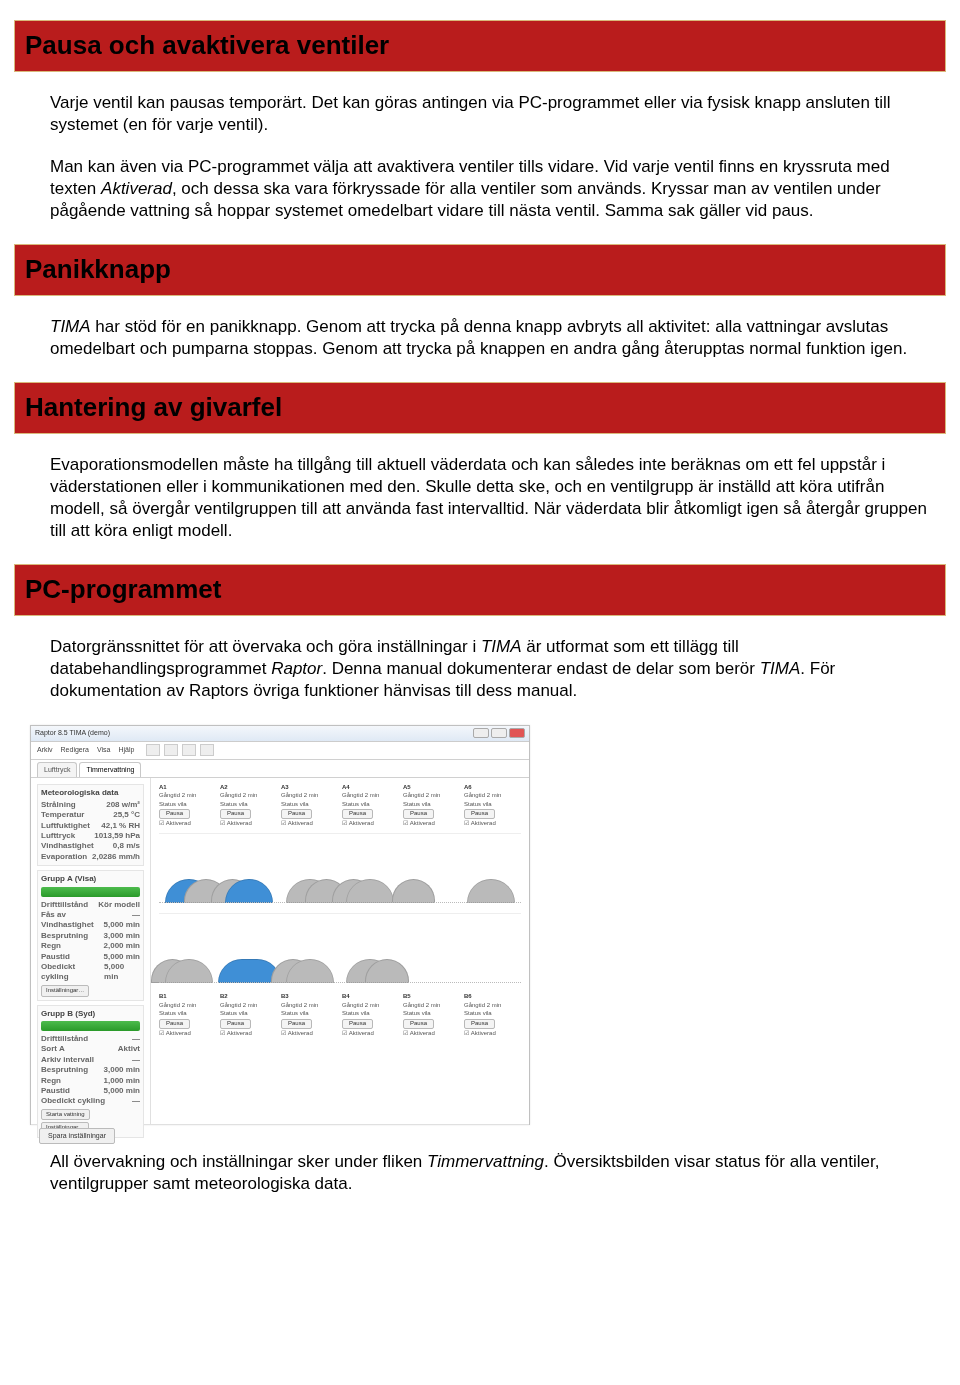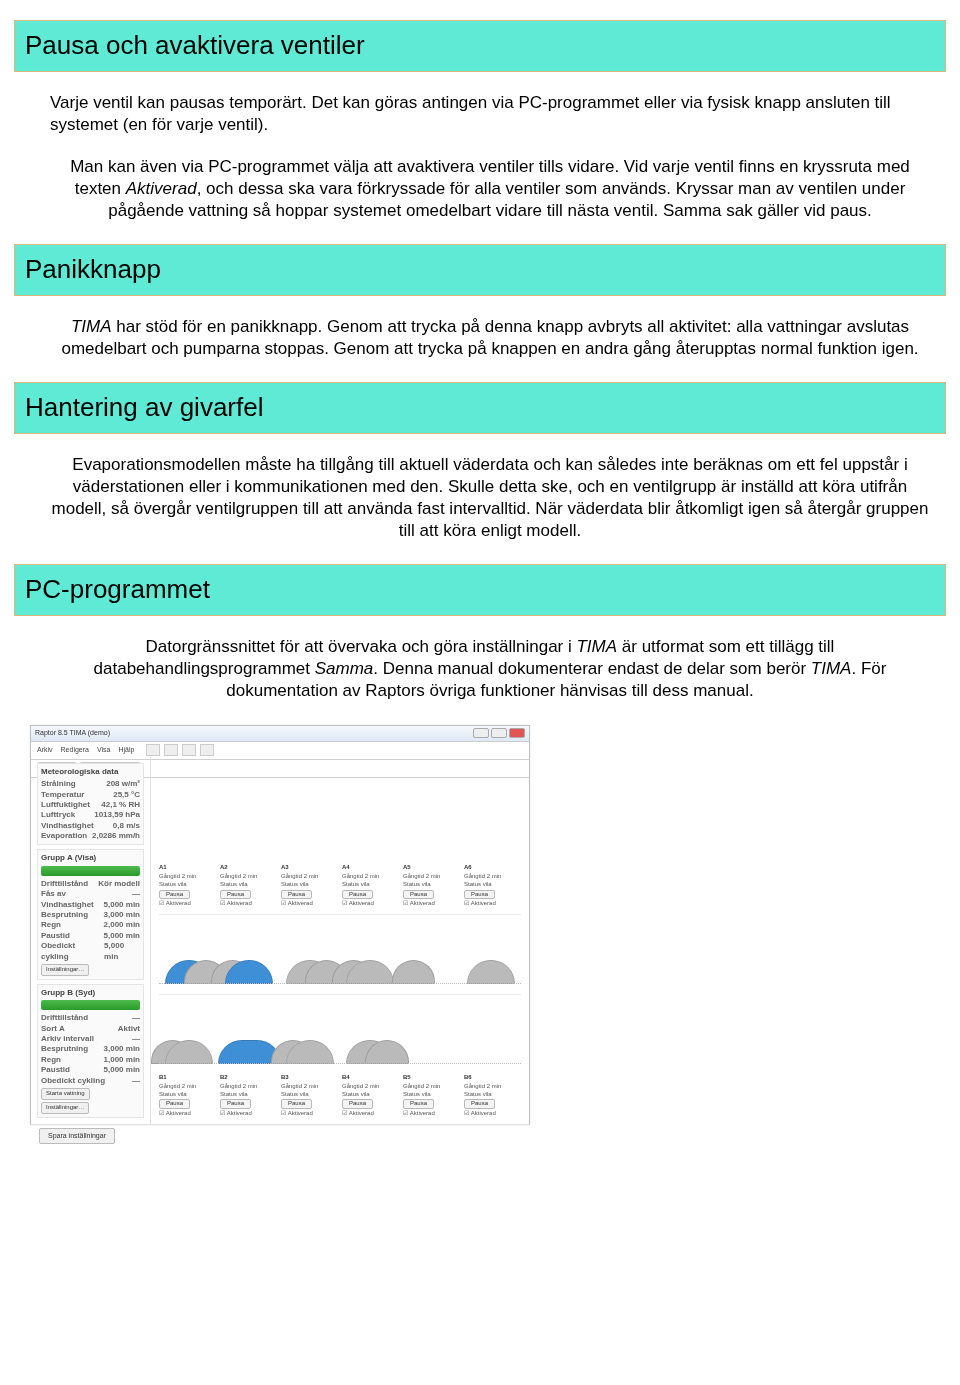--- a/index.html
+++ b/index.html
@@ -10,39 +10,38 @@
     body {
       font-family: Verdana, Geneva, sans-serif;
       background: #ffffff;
       width: 960px;
       padding: 14px;
       font-size: 17px;
       line-height: 1.3;
       color: #000;
     }
     h2.section-header {
-      background: #5eead4;
+      background: #b91c1c;
       border: 1px solid #d9b87a;
       font-family: Arial, Helvetica, sans-serif;
-      font-weight: normal;
+      font-weight: bold;
       font-size: 26px;
       padding: 8px 10px;
       margin-bottom: 20px;
       margin-top: 6px;
     }
     .body-text {
       margin: 0 16px 22px 16px;
     }
     .body-text p {
       margin-bottom: 20px;
       margin-left: 20px;
     }
     .body-text p:last-child {
       margin-bottom: 0;
-      text-align: center;
     }
     em.term {
       font-style: italic;
     }
     .screenshot-wrap {
       margin: 0 16px 26px 16px;
     }
     .screenshot {
       width: 500px;
       height: 400px;
@@ -109,21 +108,20 @@
       border-radius: 3px 3px 0 0;
       color: #555;
     }
     .ss-tab.active {
       background: #fff;
       color: #000;
     }
     .ss-body {
       display: flex;
       height: calc(100% - 52px);
-      align-items: flex-end;
     }
     .ss-left {
       width: 120px;
       border-right: 1px solid #e0e0e0;
       padding: 6px;
       display: flex;
       flex-direction: column;
       gap: 4px;
     }
     .ss-panel {
@@ -278,21 +276,21 @@
 </div>
 
 <h2 class="section-header">Hantering av givarfel</h2>
 <div class="body-text">
   <p>Evaporationsmodellen måste ha tillgång till aktuell väderdata och kan således inte beräknas om ett fel uppstår i väderstationen eller i kommunikationen med den. Skulle detta ske, och en ventilgrupp är inställd att köra utifrån modell, så övergår ventilgruppen till att använda fast intervalltid. När väderdata blir åtkomligt igen så återgår gruppen till att köra enligt modell.</p>
 </div>
 
 <h2 class="section-header">PC-programmet</h2>
 <div class="body-text">
   <p>
-    <span>Datorgränssnittet för att övervaka och göra inställningar i </span><em class="term">TIMA</em><span> är utformat som ett tillägg till databehandlingsprogrammet </span><em class="term">Samma</em><span>. Denna manual dokumenterar endast de delar som berör </span><em class="term">TIMA</em><span>. För dokumentation av Raptors övriga funktioner hänvisas till dess manual.</span>
+    <span>Datorgränssnittet för att övervaka och göra inställningar i </span><em class="term">TIMA</em><span> är utformat som ett tillägg till databehandlingsprogrammet </span><em class="term">Raptor</em><span>. Denna manual dokumenterar endast de delar som berör </span><em class="term">TIMA</em><span>. För dokumentation av Raptors övriga funktioner hänvisas till dess manual.</span>
   </p>
 </div>
 
 <div class="screenshot-wrap">
   <div class="screenshot">
 
     <div class="ss-titlebar">
       <span>Raptor 8.5 TIMA (demo)</span>
       <div class="winbtns">
         <span></span>
@@ -492,13 +490,16 @@
       </div>
     </div>
 
     <div class="ss-bottombar">
       <span class="bbtn">Spara inställningar</span>
     </div>
   </div>
 </div>
 
 <div class="body-text">
+  <p>
+    <span>All övervakning och inställningar sker under fliken </span><em class="term">Timmervattning</em><span>. Översiktsbilden visar status för alla ventiler, ventilgrupper samt meteorologiska data.</span>
+  </p>
 </div>
 
 </body></html>

